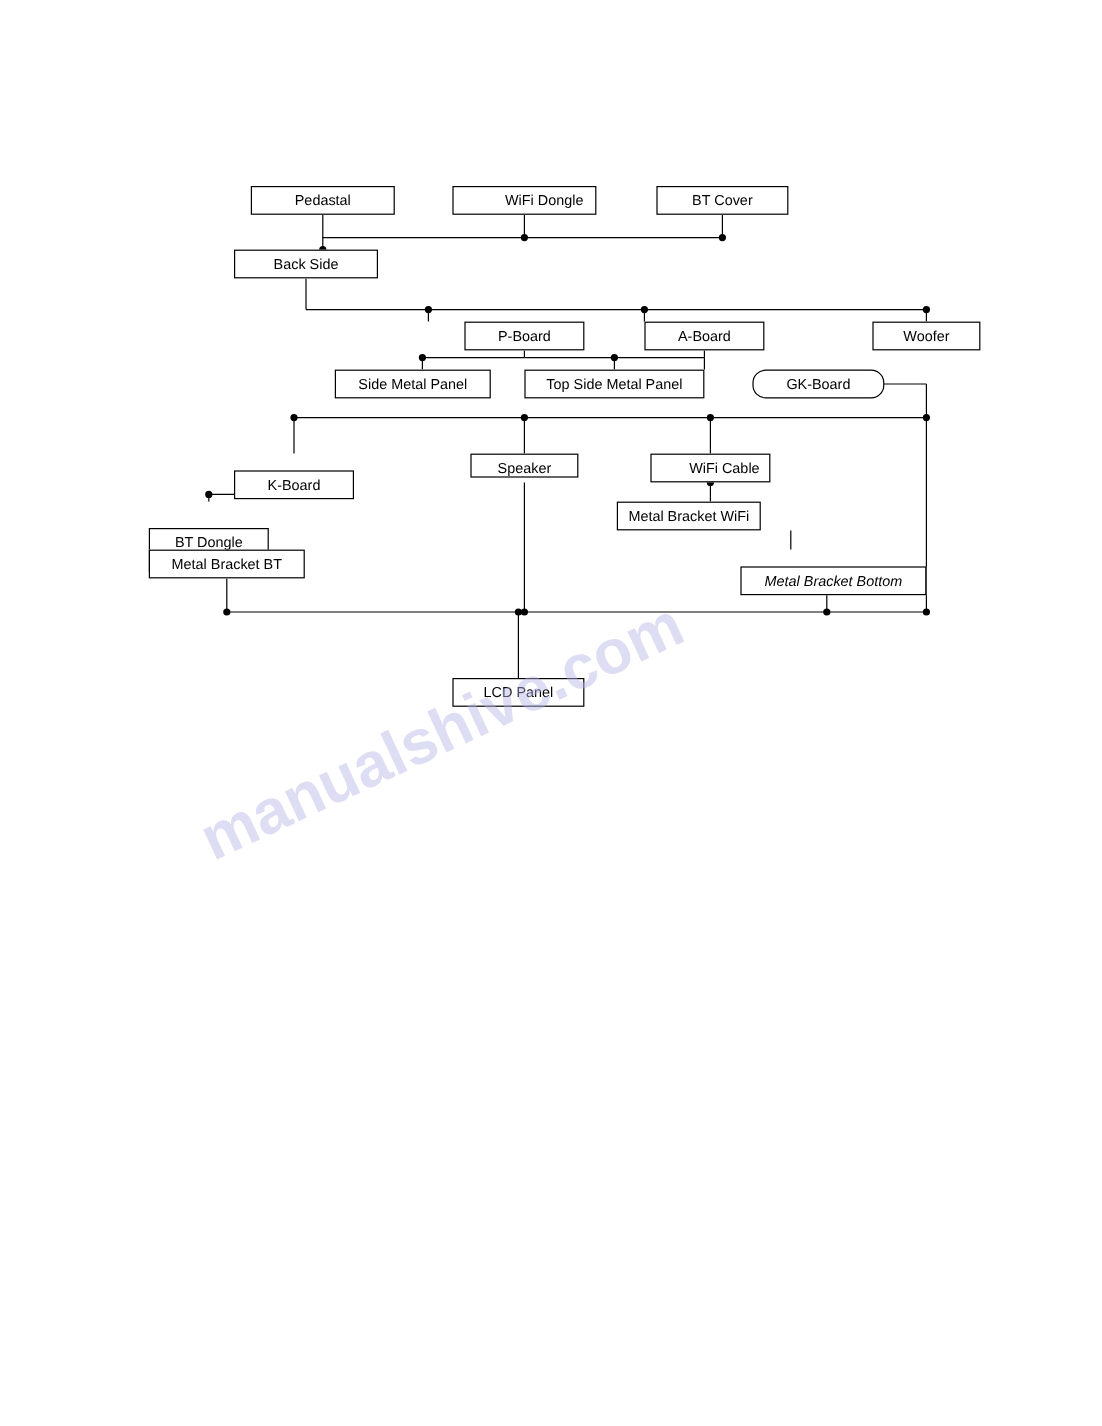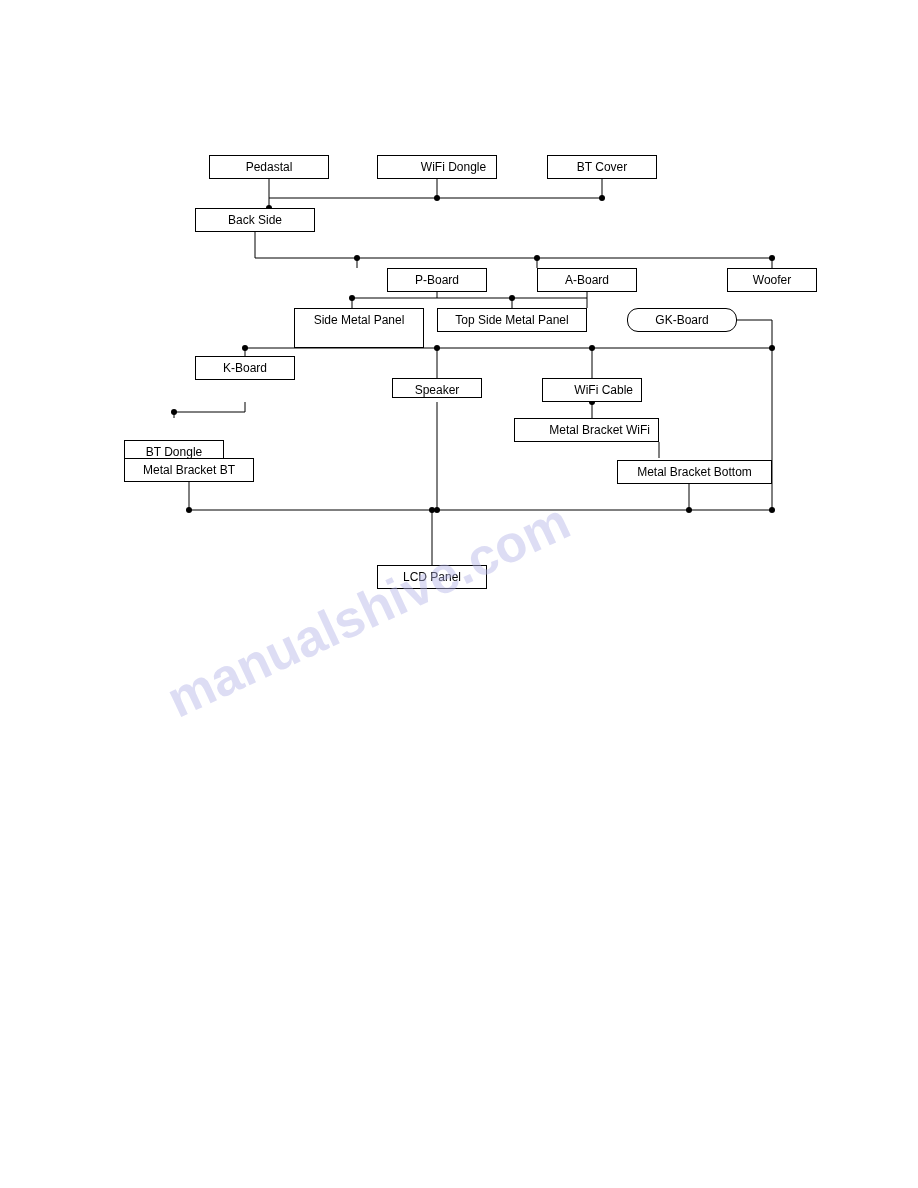--- a/index.html
+++ b/index.html
@@ -155,36 +155,36 @@
   <div class="node" style="left:530px; top:155px; width:110px; height:24px;">BT Cover</div>
 
   <div class="node" style="left:178px; top:208px; width:120px; height:24px;">Back Side</div>
 
   <div class="node" style="left:370px; top:268px; width:100px; height:24px;">P-Board</div>
 
   <div class="node" style="left:520px; top:268px; width:100px; height:24px;">A-Board</div>
 
   <div class="node" style="left:710px; top:268px; width:90px; height:24px;">Woofer</div>
 
-  <div class="node" style="left:277px; top:308px; width:130px; height:40px;">Side Metal Panel</div>
+  <div class="node" style="left:262px; top:308px; width:130px; height:24px;">Side Metal Panel</div>
 
   <div class="node" style="left:420px; top:308px; width:150px; height:24px;">Top Side Metal Panel</div>
 
   <div class="node" style="left:610px; top:308px; width:110px; height:24px;border-radius:11px;">GK-Board</div>
 
-  <div class="node" style="left:178px; top:356px; width:100px; height:24px;">K-Board</div>
+  <div class="node" style="left:178px; top:392px; width:100px; height:24px;">K-Board</div>
 
   <div class="node" style="left:375px; top:378px; width:90px; height:20px;">Speaker</div>
 
   <div class="node" style="left:525px; top:378px; width:100px; height:24px;text-align:right;">WiFi Cable</div>
 
   <div class="node" style="left:107px; top:440px; width:100px; height:37px;">BT Dongle</div>
 
-  <div class="node" style="left:497px; top:418px; width:145px; height:24px;text-align:right;">Metal Bracket WiFi</div>
+  <div class="node" style="left:497px; top:418px; width:120px; height:24px;">Metal Bracket WiFi</div>
 
   <div class="node" style="left:107px; top:458px; width:130px; height:24px;">Metal Bracket BT</div>
 
-  <div class="node" style="left:600px; top:460px; width:155px; height:24px;">Metal Bracket Bottom</div>
+  <div class="node" style="left:600px; top:472px; width:155px; height:24px;font-style:italic;">Metal Bracket Bottom</div>
 
   <div class="node" style="left:360px; top:565px; width:110px; height:24px;text-align:center;">LCD Panel</div>
 </div>
 
 <div class="watermark">manualshive.com</div>
 
 </body></html>

